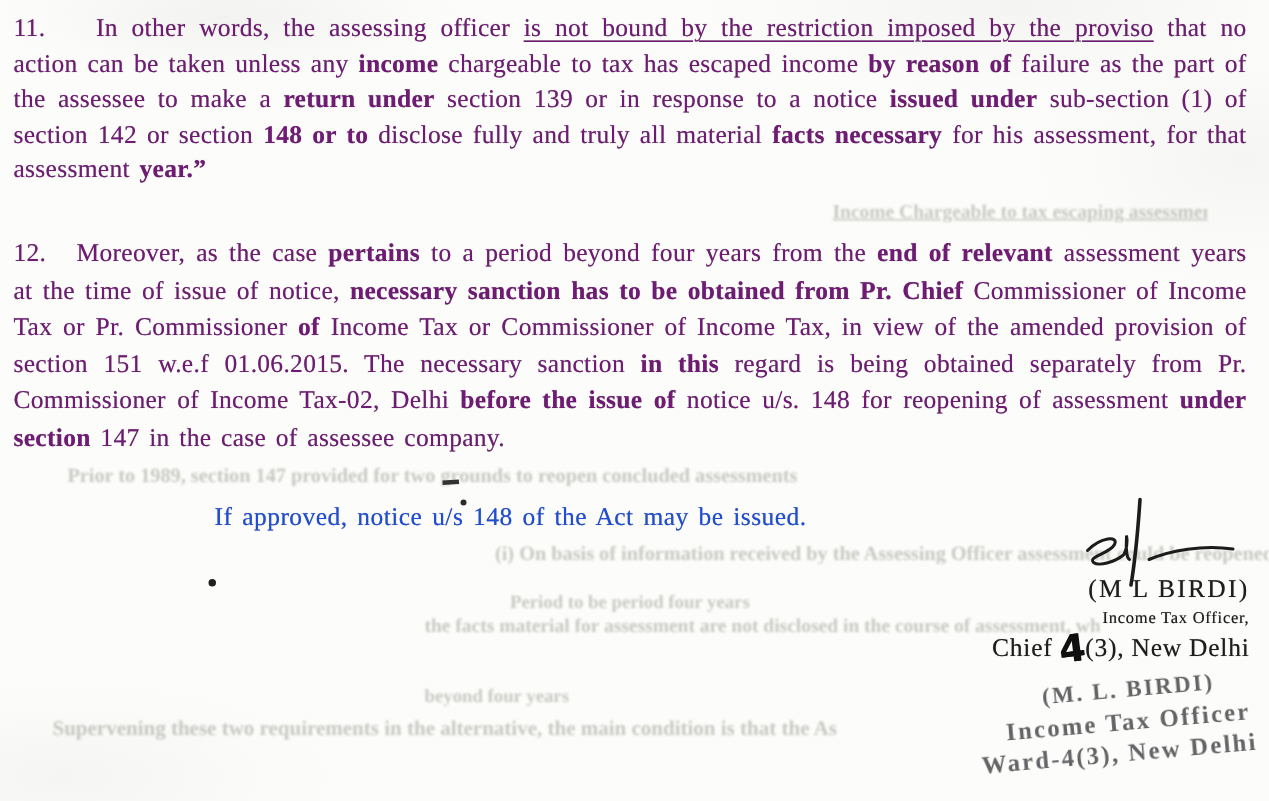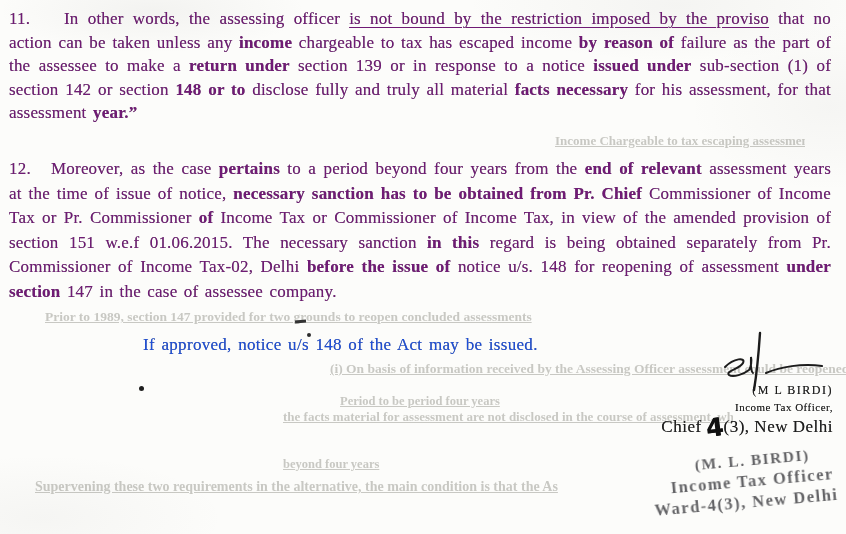--- a/index.html
+++ b/index.html
@@ -40,21 +40,21 @@
     text-shadow:0 0 0.5px rgba(30,30,30,0.55);
   }
   
   .signature-svg{position:absolute;left:716px;top:330px;width:112px;height:64px;}
   .signature-svg path{fill:none;stroke:#1c1c1c;stroke-linecap:round;}
   
   .sig-block{
     position:absolute;right:13px;top:383px;text-align:right;
     color:#1d1d1d;text-shadow:0 0 0.5px rgba(25,25,25,0.6);
   }
-  .sig-name{font-size:12px;letter-spacing:1.5px;}
+  .sig-name{font-size:17px;letter-spacing:1.5px;}
   .sig-title{font-size:11px;margin-top:3px;letter-spacing:0.5px;}
   .sig-ward{font-size:17px;margin-top:4px;letter-spacing:0.5px;}
   .hw4{
     display:inline-block;
     font-family:"DejaVu Sans", sans-serif;font-weight:bold;
     font-size:25px;color:#101010;
     transform:rotate(-7deg);
     margin:0 0 0 4px;vertical-align:-4px;line-height:12px;
     text-shadow:0.5px 0 0 #101010;
   }
@@ -70,21 +70,20 @@
   .stamp-l1{font-size:15.5px;margin-left:44px;}
   .stamp-l2{font-size:16.5px;margin-left:18px;}
   .stamp-l3{font-size:16.5px;}
   
   .ghost{
     position:absolute;
     color:rgba(128,128,120,0.42);
     filter:blur(0.55px);
     white-space:nowrap;overflow:hidden;
     font-weight:bold;
-    text-decoration:underline;
   }
   .g1{left:555px;top:133px;width:250px;font-size:13px;text-decoration:underline;}
   .g2{left:45px;top:309px;width:612px;font-size:13.5px;}
   .g3{left:330px;top:361px;width:516px;font-size:13.5px;}
   .g4{left:340px;top:394px;width:220px;font-size:12.5px;}
   .g5{left:283px;top:409px;width:450px;font-size:13px;}
   .g6{left:283px;top:433px;width:145px;font-size:12.5px;margin-top:24px;}
   .g7{left:35px;top:479px;width:738px;font-size:14px;}
   .g8{left:28px;top:501px;width:690px;font-size:14px;}
   

